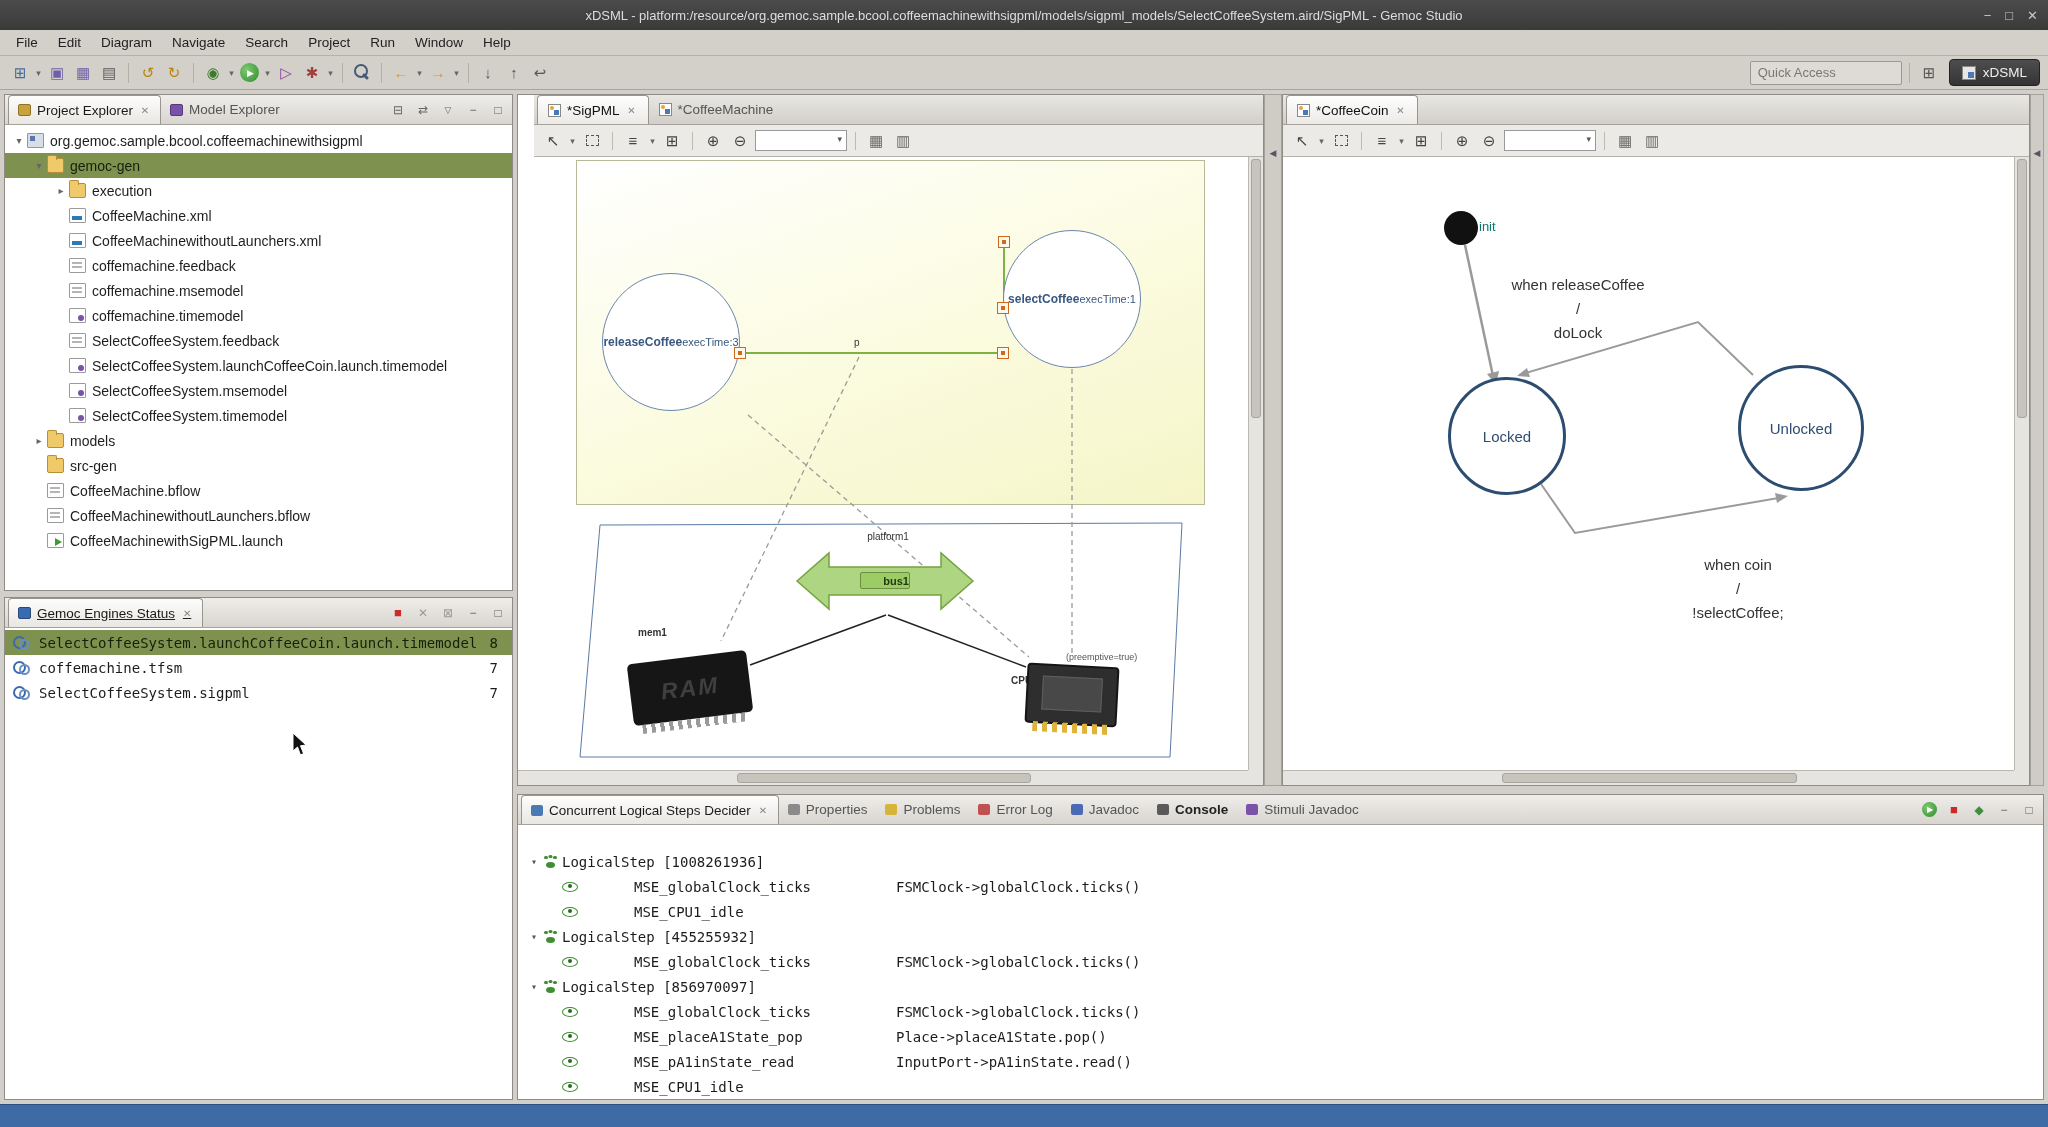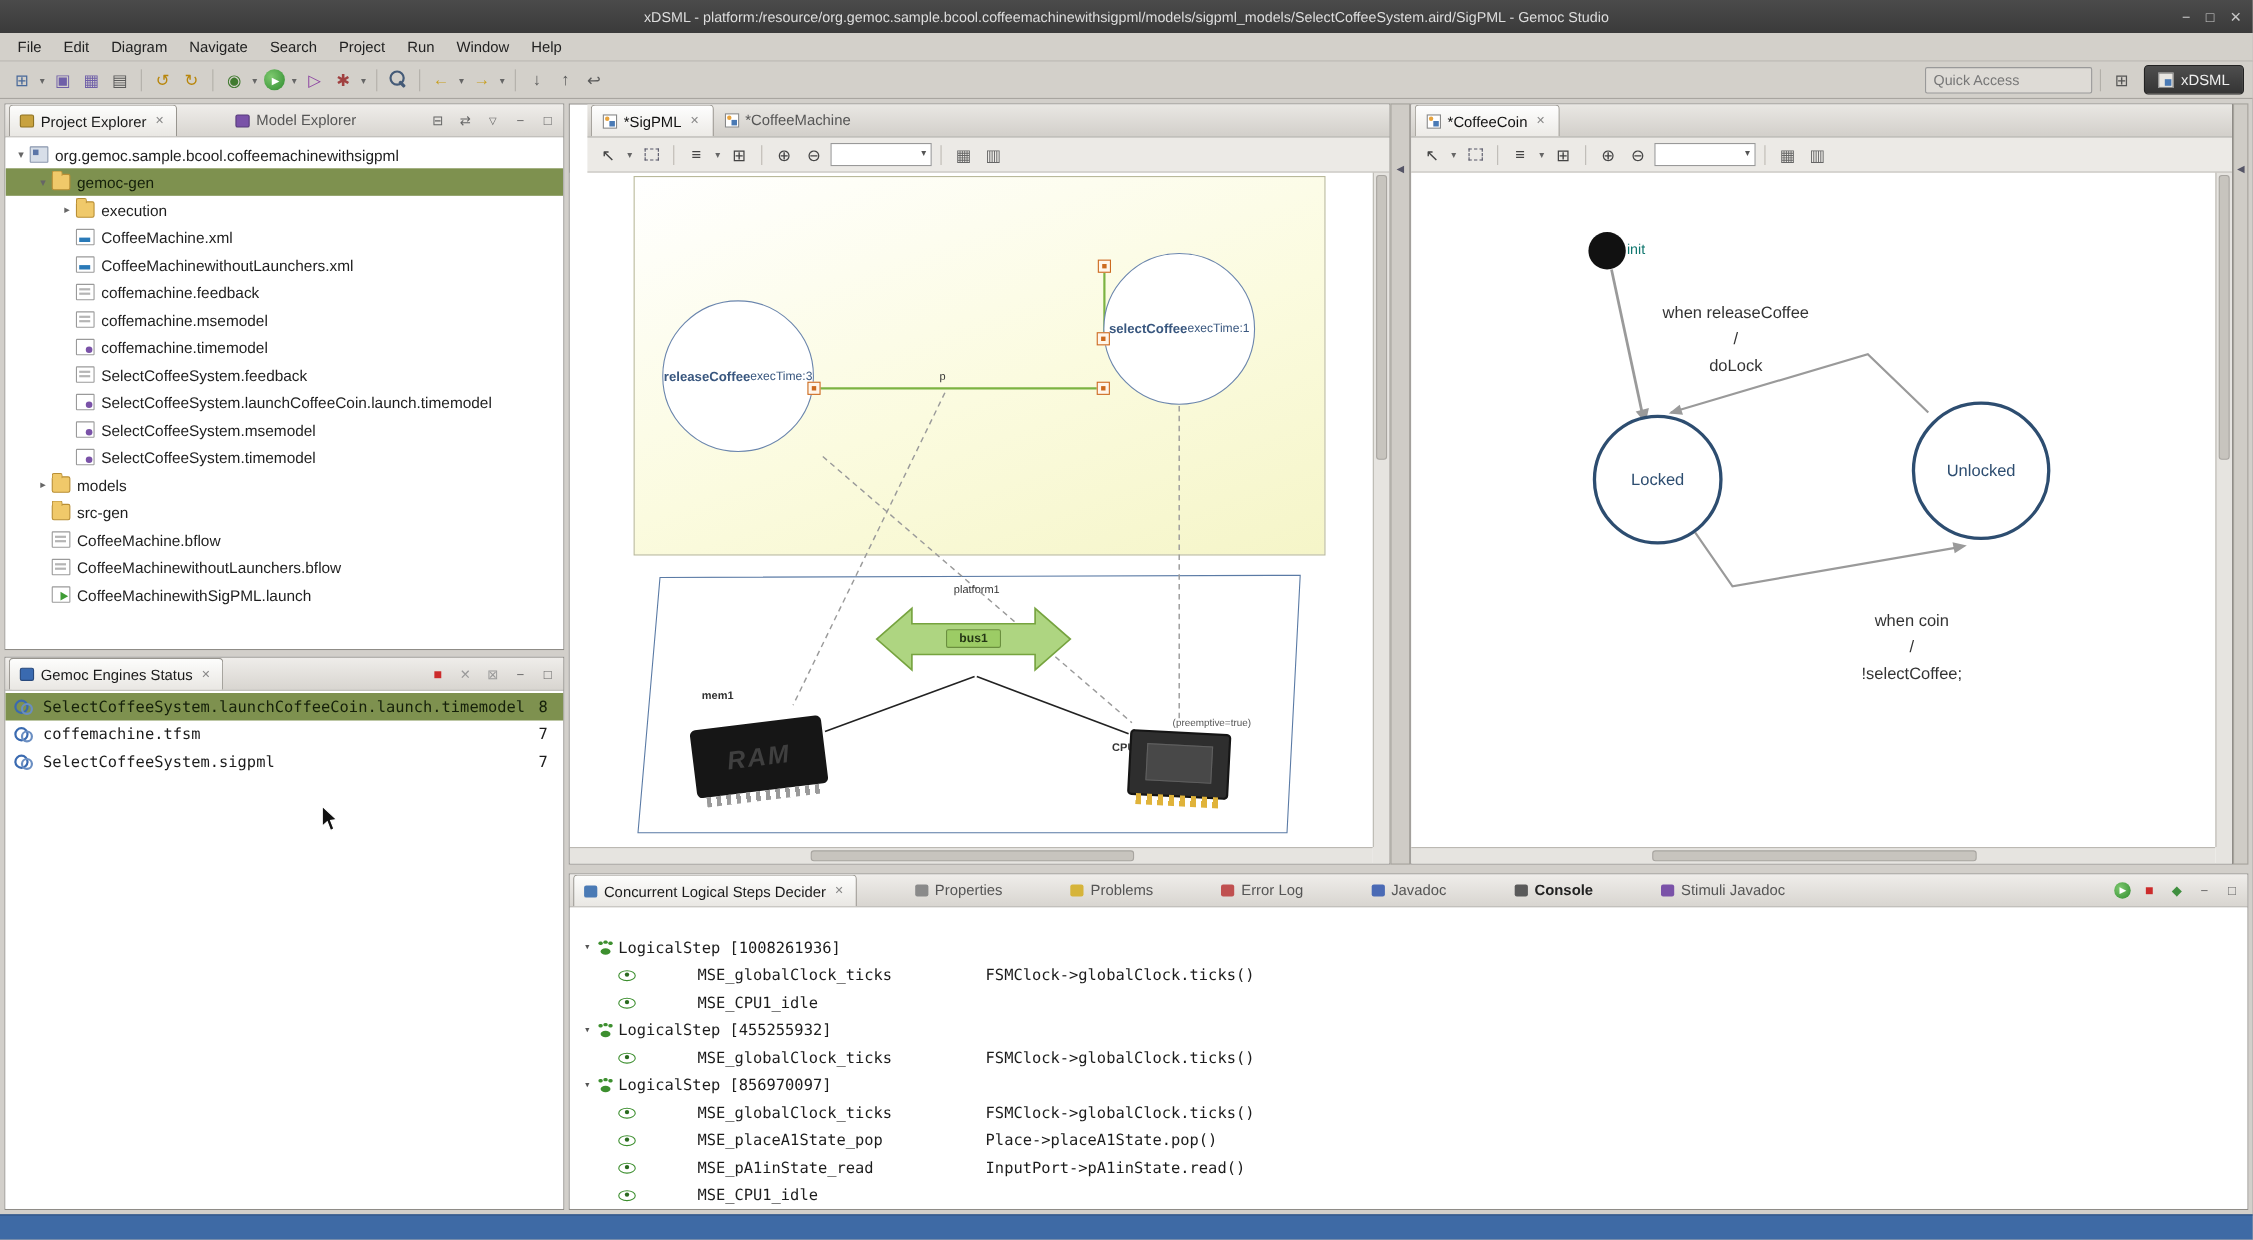--- a/index.html
+++ b/index.html
@@ -45,21 +45,21 @@
   [data-icon="search"]::after{content:"";width:3px;height:7px;background:#445a77;position:absolute;left:14px;top:12px;transform:rotate(-45deg);border-radius:1px;}
   [data-icon="back"]::before{content:"←";color:#c8a020;}
   [data-icon="forward"]::before{content:"→";color:#c8a020;}
   [data-icon="next-annotation"]::before{content:"↓";color:#5a5a5a;}
   [data-icon="prev-annotation"]::before{content:"↑";color:#5a5a5a;}
   [data-icon="last-edit"]::before{content:"↩";color:#5a5a5a;}
   [data-icon="open-perspective"]::before{content:"⊞";color:#555;}
 
   
   .view { position:absolute; background:#fff; border:1px solid #8f8c87; }
-  .vtabs { position:relative; height:30px; background:linear-gradient(#efedea,#d8d5d0); border-bottom:1px solid #a5a29c; display:flex; align-items:flex-end; padding-left:3px;gap:44px; }
+  .vtabs { position:relative; height:30px; background:linear-gradient(#efedea,#d8d5d0); border-bottom:1px solid #a5a29c; display:flex; align-items:flex-end; padding-left:3px; }
   .vtab { height:29px; display:flex; align-items:center; gap:6px; padding:0 9px; font-size:13.5px; color:#555; white-space:nowrap; }
   .vtab.active { background:linear-gradient(#fdfdfc,#e9e7e3); border:1px solid #98958f; border-bottom:none; border-radius:4px 4px 0 0; color:#1a1a1a; }
   .close { width:12px; height:12px; display:flex; align-items:center; justify-content:center; }
   .close::before { content:"✕"; font-size:10px; color:#888; }
   .vtools { position:absolute; right:6px; top:0; height:29px; display:flex; align-items:center; gap:9px; }
   .mini { width:16px; height:16px; display:flex; align-items:center; justify-content:center; font-size:12px; color:#666; }
   [data-icon="collapse-all"]::before{content:"⊟";}
   [data-icon="link-with-editor"]::before{content:"⇄";}
   [data-icon="view-menu"]::before{content:"▽";font-size:9px;}
   [data-icon="minimize"]::before{content:"−";}
@@ -138,21 +138,21 @@
   .restore::before { content:"◀"; font-size:9px; color:#556; }
 
   
   .sys-bg { position:absolute; left:58px; top:3px; width:629px; height:345px; background:linear-gradient(160deg,#ffffff 0%,#fbfbdf 55%,#f5f5c8 100%); border:1px solid #b9b99a; }
   .actor { position:absolute; width:138px; height:138px; border:1px solid #6a85ad; border-radius:50%; background:#fff; display:flex; flex-direction:row; align-items:center; justify-content:center; text-align:center; }
   .actor .nm { font-size:12px; font-weight:bold; color:#39577f; }
   .actor .ex { font-size:11px; color:#39577f; }
   .port { position:absolute; width:12px; height:12px; background:#fff6ea; border:1.5px solid #cc6a1f; }
   .port::after { content:""; position:absolute; left:2.5px; top:2.5px; width:4px; height:4px; background:#cc6a1f; }
   .dlabel { position:absolute; font-size:10px; color:#333; }
-  .bus-badge { position:absolute; left:342px; top:415px; width:50px; height:17px; background:#9ccc65; border:1px solid #6b8f3f; border-radius:2px; display:flex; align-items:center; justify-content:center; font-size:11px; font-weight:bold; color:#243614; }
+  .bus-badge { position:absolute; left:342px; top:415px; width:50px; height:17px; background:#9ccc65; border:1px solid #6b8f3f; border-radius:2px; display:flex; align-items:center; justify-content:flex-end; font-size:11px; font-weight:bold; color:#243614; }
   .mem-chip { position:absolute; left:112px; top:500px; width:120px; height:62px; background:#161616; border-radius:5px; transform:rotate(-7deg); display:flex; align-items:center; justify-content:center; }
   .mem-chip::after { content:""; position:absolute; left:8px; right:8px; bottom:-9px; height:9px; background:repeating-linear-gradient(90deg,#9a9a9a 0 4px,transparent 4px 9px); }
   .mem-text { color:#3f3f3f; font-weight:bold; font-style:italic; font-size:23px; letter-spacing:2px; }
   .cpu-chip { position:absolute; left:508px; top:508px; width:92px; height:60px; background:#2e2e2e; border:2px solid #151515; border-radius:4px; transform:rotate(3deg); }
   .cpu-chip::before { content:""; position:absolute; left:14px; top:10px; right:14px; bottom:12px; background:#484848; border:1px solid #5f5f5f; }
   .cpu-chip::after { content:""; position:absolute; left:6px; right:6px; bottom:-10px; height:10px; background:repeating-linear-gradient(90deg,#e0b33a 0 5px,transparent 5px 10px); }
 
   
   .init-dot { position:absolute; left:161px; top:54px; width:34px; height:34px; background:#111; border-radius:50%; }
   .init-label { position:absolute; left:196px; top:62px; font-size:13px; color:#0f766e; }
@@ -352,21 +352,21 @@
         <span>CoffeeMachinewithoutLaunchers.bflow</span>
       </div>
       <div class="trow d1">
         <span class="exp" data-exp="none"></span>
         <span class="ficon" data-icon="launch"></span>
         <span>CoffeeMachinewithSigPML.launch</span>
       </div>
     </div>
   </div>
 
-  <div class="view" style="left:4px; top:597px; width:509px; height:503px;">
+  <div class="view" style="left:4px; top:597px; width:509px; height:503px;text-decoration:underline;">
     <div class="vtabs">
       <div class="vtab active">
         <span class="vicon" data-icon="engines"></span>
         <span>Gemoc Engines Status</span>
         <span class="close"></span>
       </div>
       <div class="vtools">
         <span class="mini" data-icon="stop-engine"></span>
         <span class="mini" data-icon="dispose-engine"></span>
         <span class="mini" data-icon="dispose-all"></span>

